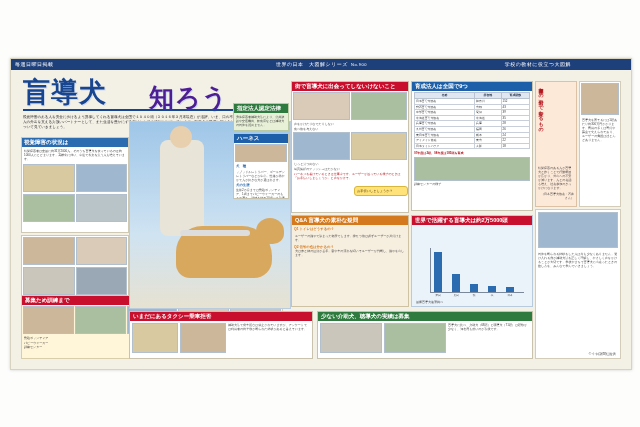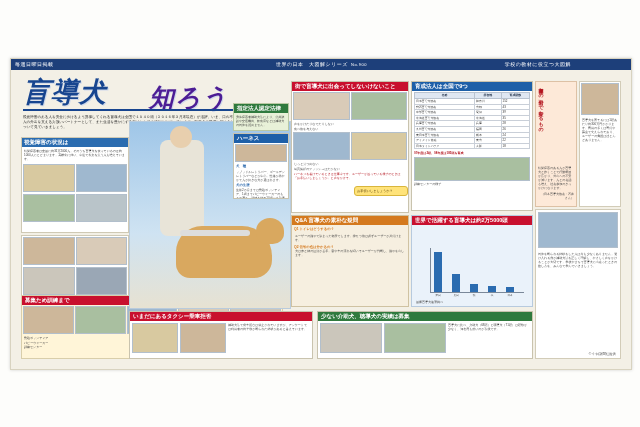--- a/index.html
+++ b/index.html
@@ -46,21 +46,20 @@
     position:absolute;left:12px;top:14px;width:232px;height:40px;
   }
   .hl-word{
     font-family:"Liberation Serif", serif;
     font-weight:bold;
     color:#17458f;
     font-size:27px;
     letter-spacing:1px;
     position:absolute;
     text-shadow:1px 1px 0 #cfd9ea;
-    font-style:italic;
   }
   .hl-1{left:0;top:1px;}
   .hl-2{left:85px;top:4px;font-size:19px;color:#fff;background:#c8102e;padding:0 3px;border-radius:2px;}
   .hl-3{left:126px;top:8px;font-size:25px;color:#4c1d95;}
   .hl-rule{position:absolute;left:0;top:36px;width:228px;height:2px;background:#17458f;}
 
   .lede{
     position:absolute;left:12px;top:56px;width:224px;
     font-size:3.6px;line-height:5.2px;color:#222;
   }

